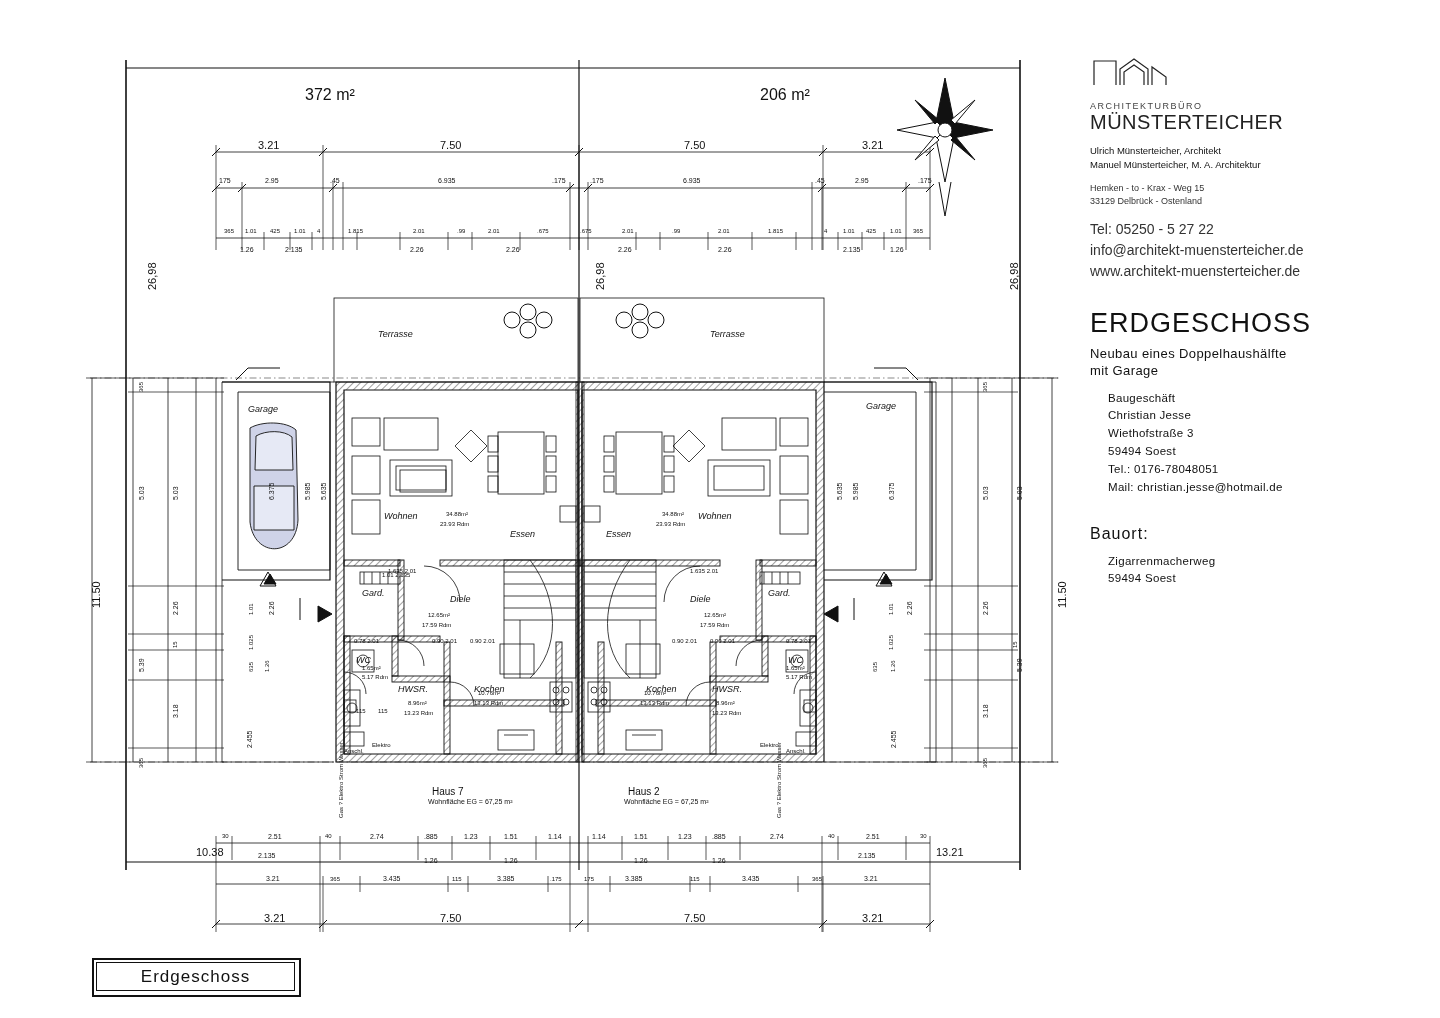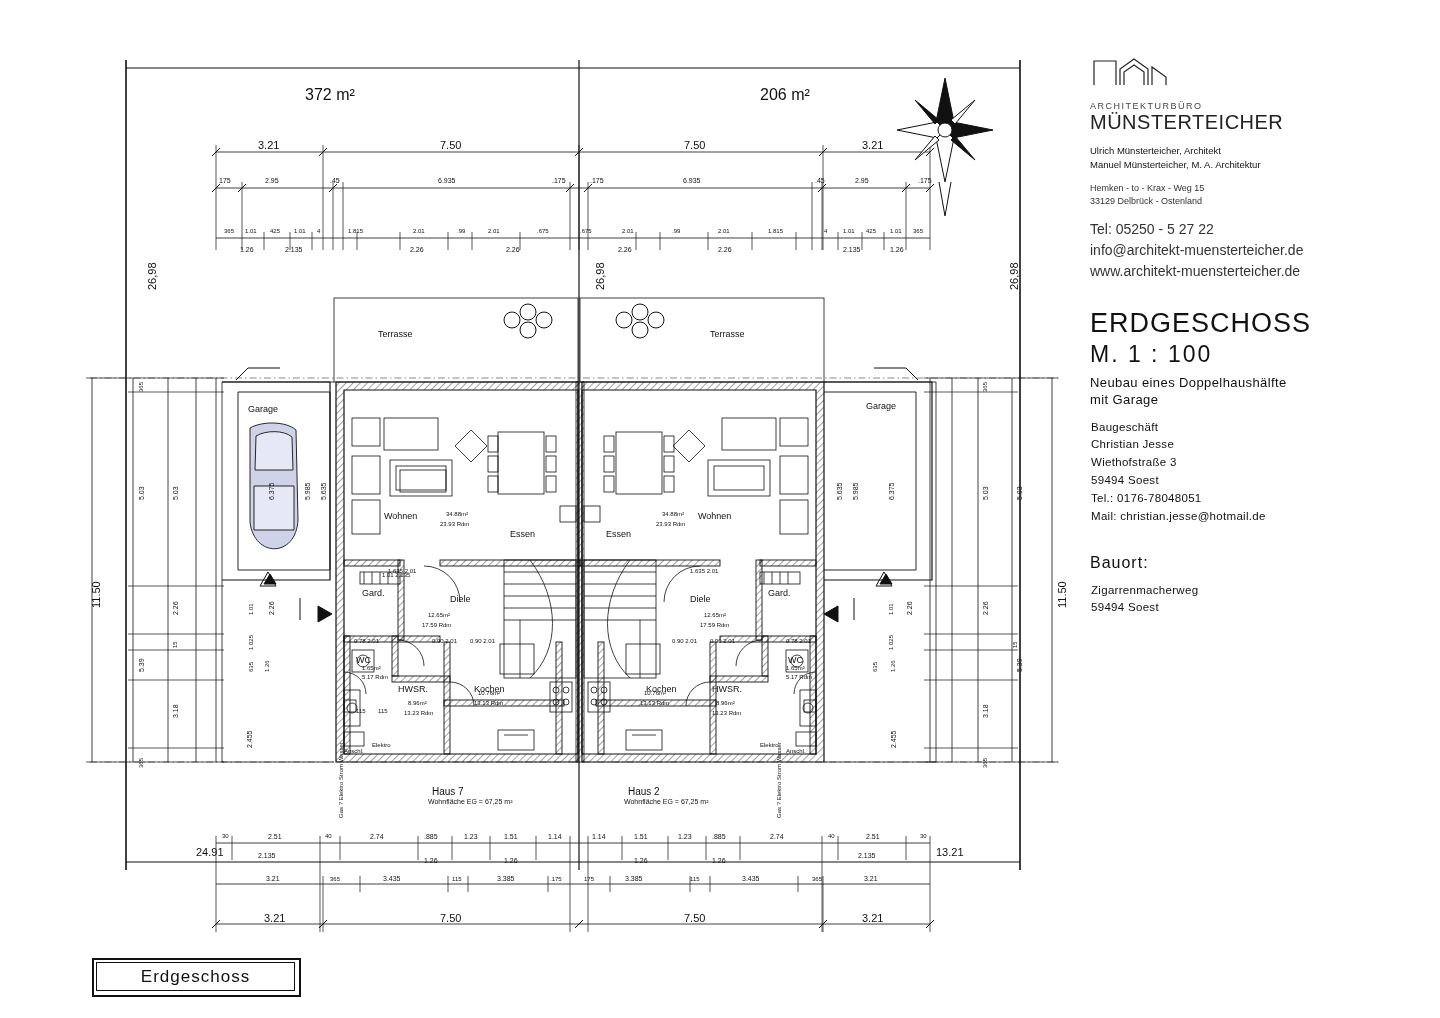--- a/index.html
+++ b/index.html
@@ -15,26 +15,26 @@
   .info{position:absolute;left:1090px;top:55px;width:330px;}
   .firm{font-size:20px;letter-spacing:.5px;color:#222;}
   .firm small{font-size:9px;letter-spacing:1.5px;display:block;color:#444;}
   .names{font-size:9.5px;line-height:1.45;margin-top:10px;color:#111;}
   .addr{font-size:9px;line-height:1.5;margin-top:10px;color:#333;}
   .contact{font-size:14px;line-height:1.5;margin-top:10px;color:#333;}
   .title1{font-size:27px;letter-spacing:1px;margin-top:26px;}
   .title2{font-size:23px;letter-spacing:2px;margin-top:2px;}
   .title3{font-size:13px;letter-spacing:.4px;margin-top:6px;line-height:1.35;}
   .sec{font-size:16px;letter-spacing:1px;margin-top:28px;}
-  .secbody{font-size:11.5px;letter-spacing:.3px;line-height:1.55;margin-top:10px;margin-left:1px;}
+  .secbody{font-size:11.5px;letter-spacing:.3px;line-height:1.55;margin-top:10px;margin-left:18px;}
   .stamp{position:absolute;left:92px;top:958px;width:205px;height:35px;border:2px solid #111;}
   .stamp2{position:absolute;left:96px;top:962px;width:197px;height:27px;border:1px solid #111;
           display:flex;align-items:center;justify-content:center;font-size:17px;letter-spacing:1px;}
   .area{position:absolute;font-size:16px;}
-  .roomname{font-size:9px;}
+  .roomname{font-style:italic;font-size:9px;}
 </style>
 </head>
 <body>
 
 <svg class="plan" viewBox="0 0 1440 1018" xmlns="http://www.w3.org/2000/svg">
   <defs>
     <pattern id="hatch" width="5" height="5" patternUnits="userSpaceOnUse" patternTransform="rotate(45)">
       <line x1="0" y1="0" x2="0" y2="5" stroke="#111" stroke-width="0.8"></line>
     </pattern>
   </defs>
@@ -545,21 +545,21 @@
 <div class="lbl tiny6" style="left:760px;top:742px;">Elektro</div>
 <div class="lbl tiny6" style="left:786px;top:748px;">Anschl.</div>
 <div class="lbl rot tiny6" style="left:338px;top:818px;">Gas ? Elektro Strom Wasser</div>
 <div class="lbl rot tiny6" style="left:776px;top:818px;">Gas ? Elektro Strom Wasser</div>
 
 <div class="lbl" style="left:432px;top:786px;font-size:10px;">Haus 7</div>
 <div class="lbl tiny" style="left:428px;top:798px;">Wohnfläche EG = 67,25 m²</div>
 <div class="lbl" style="left:628px;top:786px;font-size:10px;">Haus 2</div>
 <div class="lbl tiny" style="left:624px;top:798px;">Wohnfläche EG = 67,25 m²</div>
 
-<div class="lbl mid" style="left:196px;top:846px;">24.91</div>
+<div class="lbl mid" style="left:196px;top:846px;">10.38</div>
 <div class="lbl mid" style="left:936px;top:846px;">13.21</div>
 
 <div class="lbl tiny6" style="left:222px;top:833px;">30</div>
 <div class="lbl tiny" style="left:268px;top:833px;">2.51</div>
 <div class="lbl tiny6" style="left:325px;top:833px;">40</div>
 <div class="lbl tiny" style="left:370px;top:833px;">2.74</div>
 <div class="lbl tiny" style="left:424px;top:833px;">.885</div>
 <div class="lbl tiny" style="left:464px;top:833px;">1.23</div>
 <div class="lbl tiny" style="left:504px;top:833px;">1.51</div>
 <div class="lbl tiny" style="left:548px;top:833px;">1.14</div>
@@ -618,21 +618,20 @@
     <div>Hemken - to - Krax - Weg 15</div>
     <div>33129 Delbrück - Ostenland</div>
   </div>
   <div class="contact">
     <div>Tel: 05250 - 5 27 22</div>
     <div>info@architekt-muensterteicher.de</div>
     <div>www.architekt-muensterteicher.de</div>
   </div>
 
   <div class="title1">ERDGESCHOSS</div>
-  <div class="title2">M. 1 : 100</div>
   <div class="title3">
     <div>Neubau eines Doppelhaushälfte</div>
     <div>mit Garage</div>
   </div>
 
   <div class="secbody">
     <div>Baugeschäft</div>
     <div>Christian Jesse</div>
     <div>Wiethofstraße 3</div>
     <div>59494 Soest</div>

